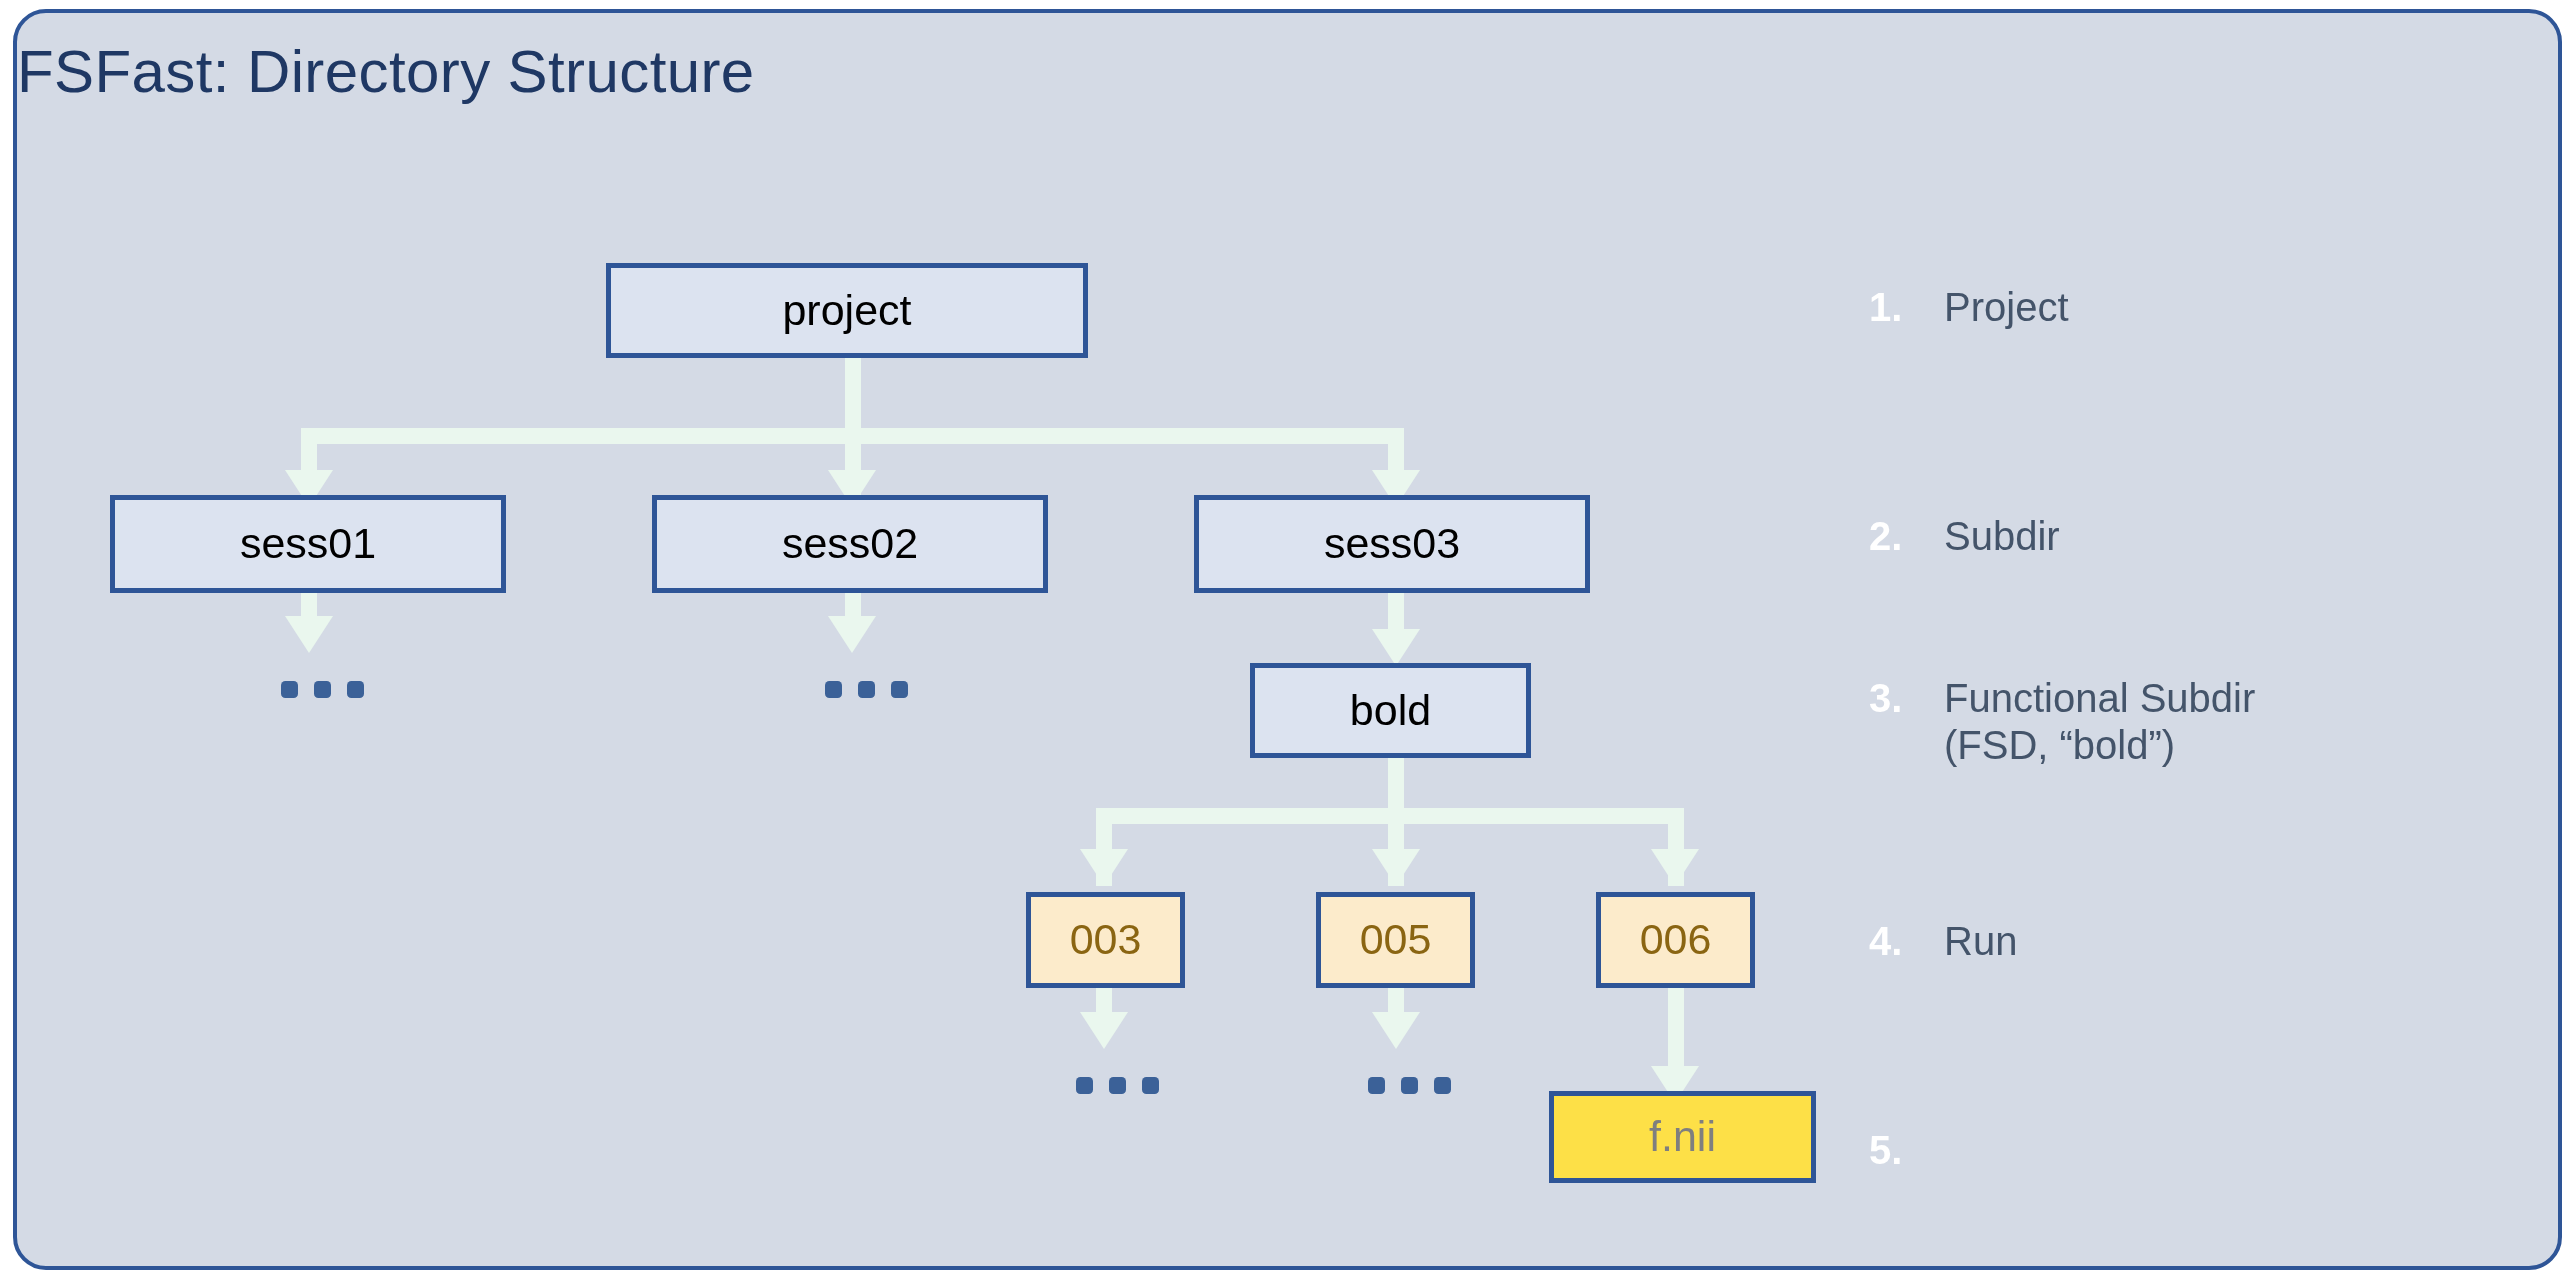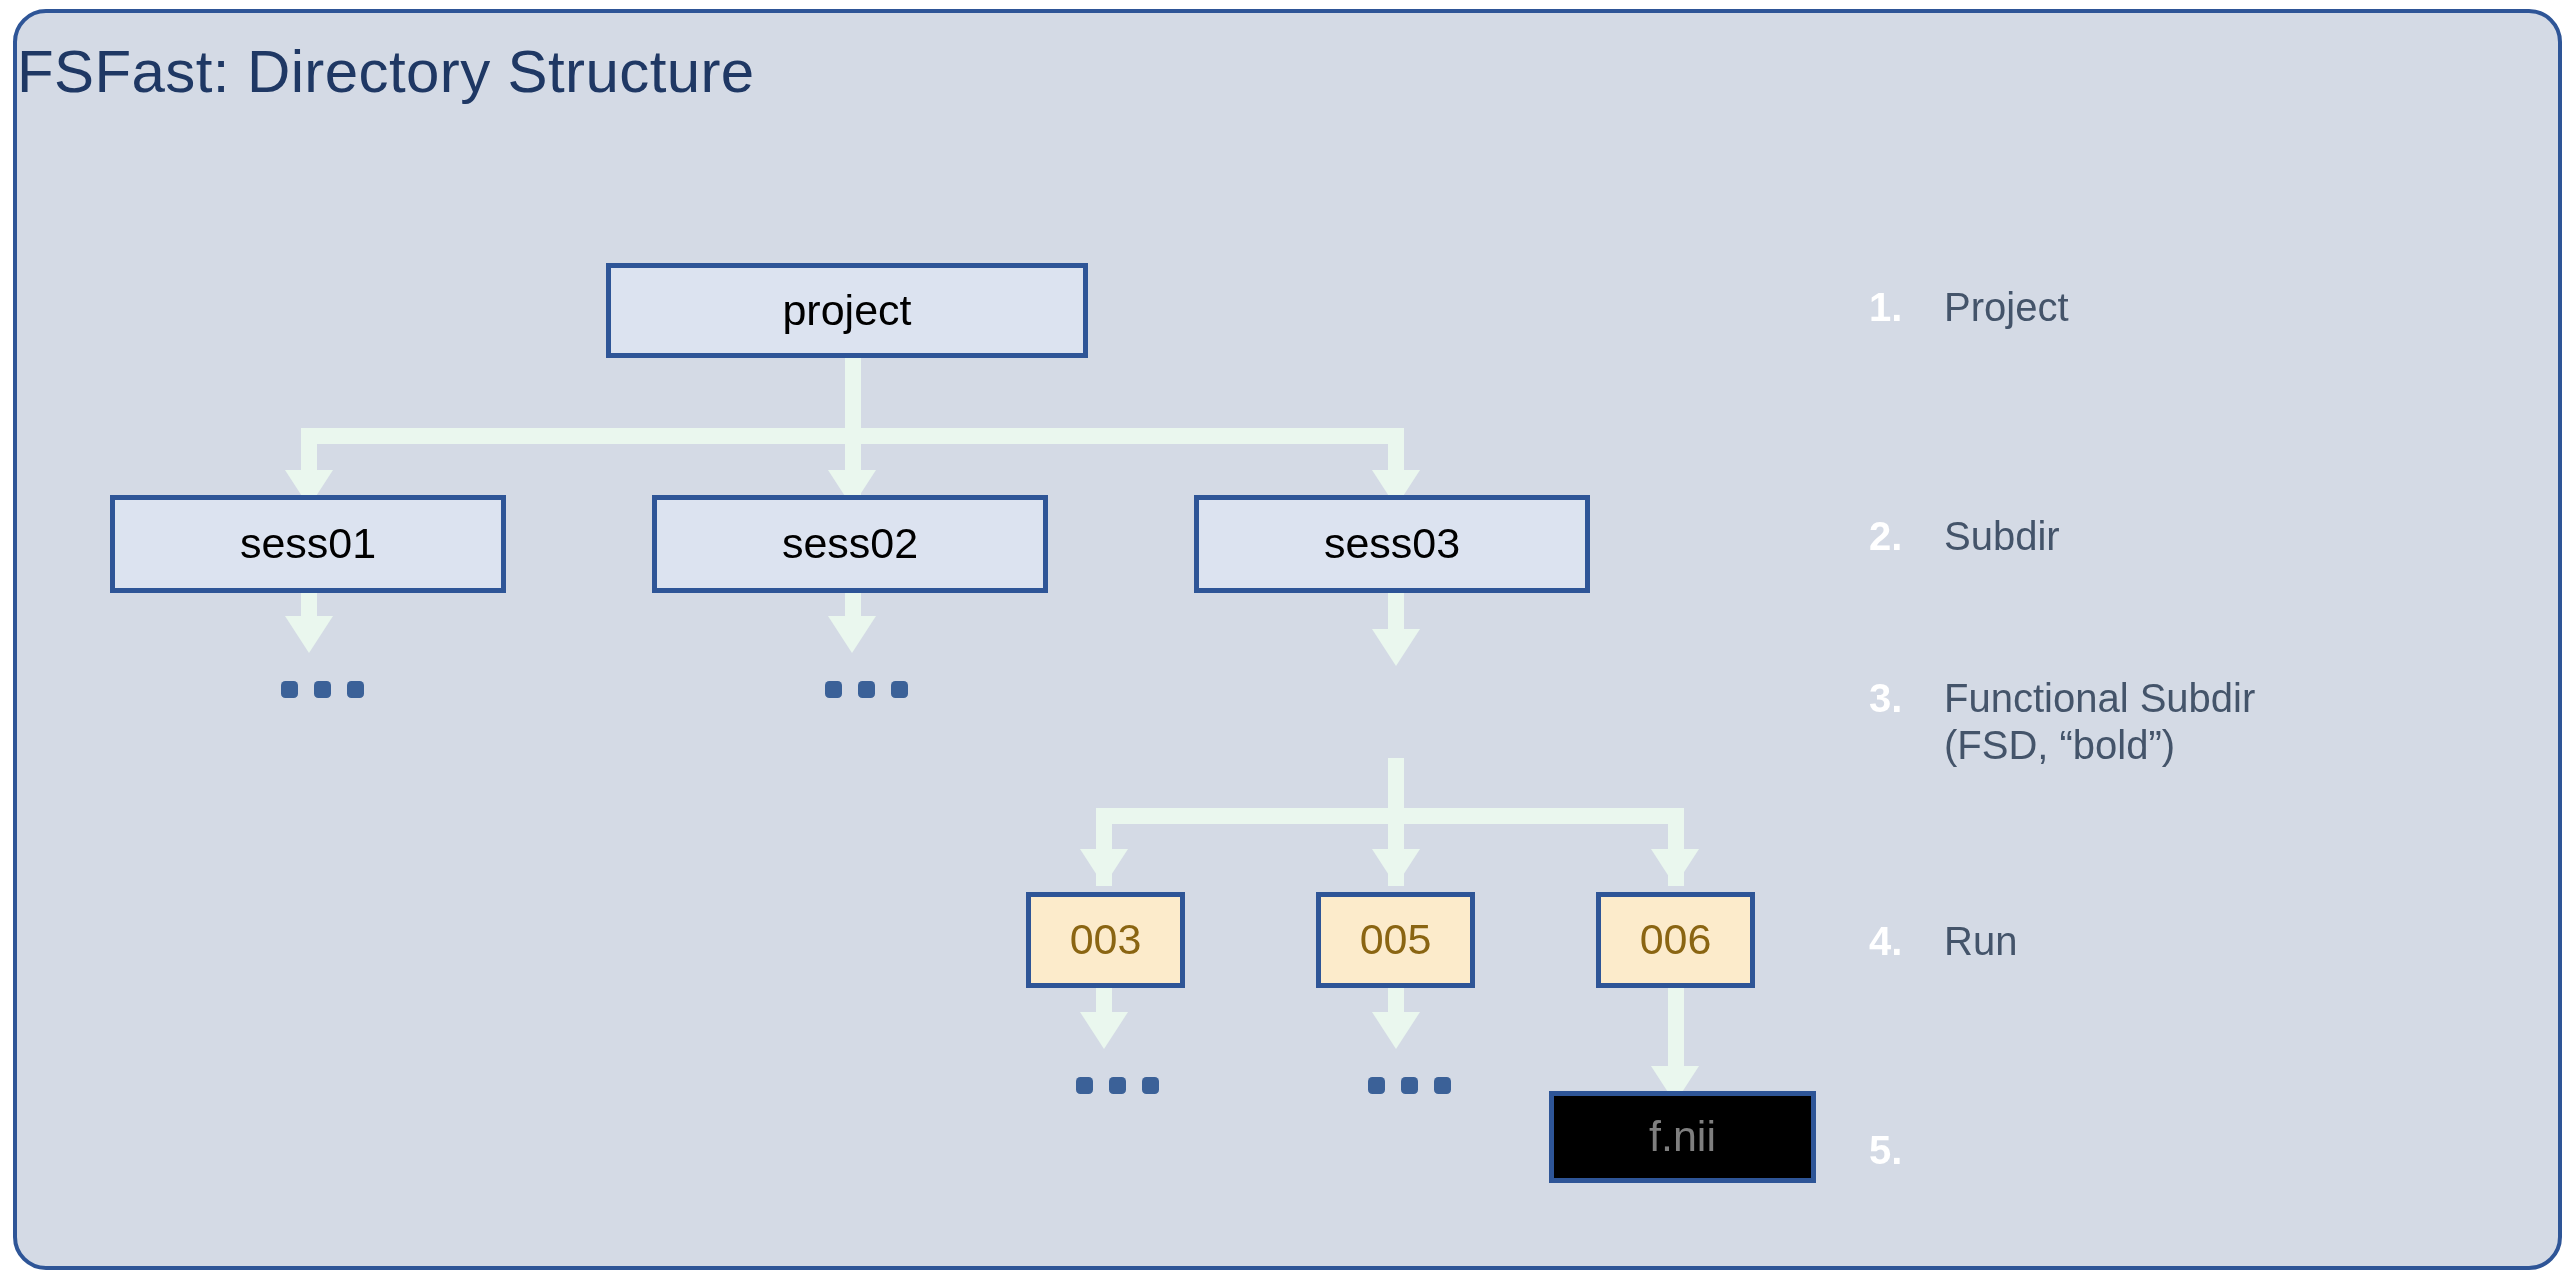--- a/index.html
+++ b/index.html
@@ -38,21 +38,21 @@
     border:5px solid #2e5597;
     display:flex;
     align-items:center;
     justify-content:center;
     font-size:43px;
     line-height:1;
     z-index:5;
   }
   .node.dir{ background:#dce3f0; color:#000000; }
   .node.run{ background:#fcebcb; color:#8a6512; }
-  .node.file{ background:#000000; color:#7f7f7f; }
+  .node.file{ background:#fde047; color:#7f7f7f; }
 
   
   .conn{ position:absolute; background:#eaf7ee; z-index:1; }
   .conn.vert{ width:16px; }
   .conn.horiz{ height:16px; }
   .arrowhead{
     position:absolute;
     width:0;height:0;
     border-left:24.4px solid transparent;
     border-right:24.4px solid transparent;
@@ -160,20 +160,23 @@
   <div class="node dir" style="left:93px; top:482px; width:396px; height:98px;">
     <span>sess01</span>
   </div>
   <div class="node dir" style="left:635px; top:482px; width:396px; height:98px;">
     <span>sess02</span>
   </div>
   <div class="node dir" style="left:1177px; top:482px; width:396px; height:98px;">
     <span>sess03</span>
   </div>
 
+  <div class="node dir" style="left:1233px; top:650px; width:281px; height:95px;">
+    <span>bold</span>
+  </div>
 
   <div class="node run" style="left:1009px; top:879px; width:159px; height:96px;">
     <span>003</span>
   </div>
   <div class="node run" style="left:1299px; top:879px; width:159px; height:96px;justify-content:center;">
     <span>005</span>
   </div>
   <div class="node run" style="left:1579px; top:879px; width:159px; height:96px;">
     <span>006</span>
   </div>

